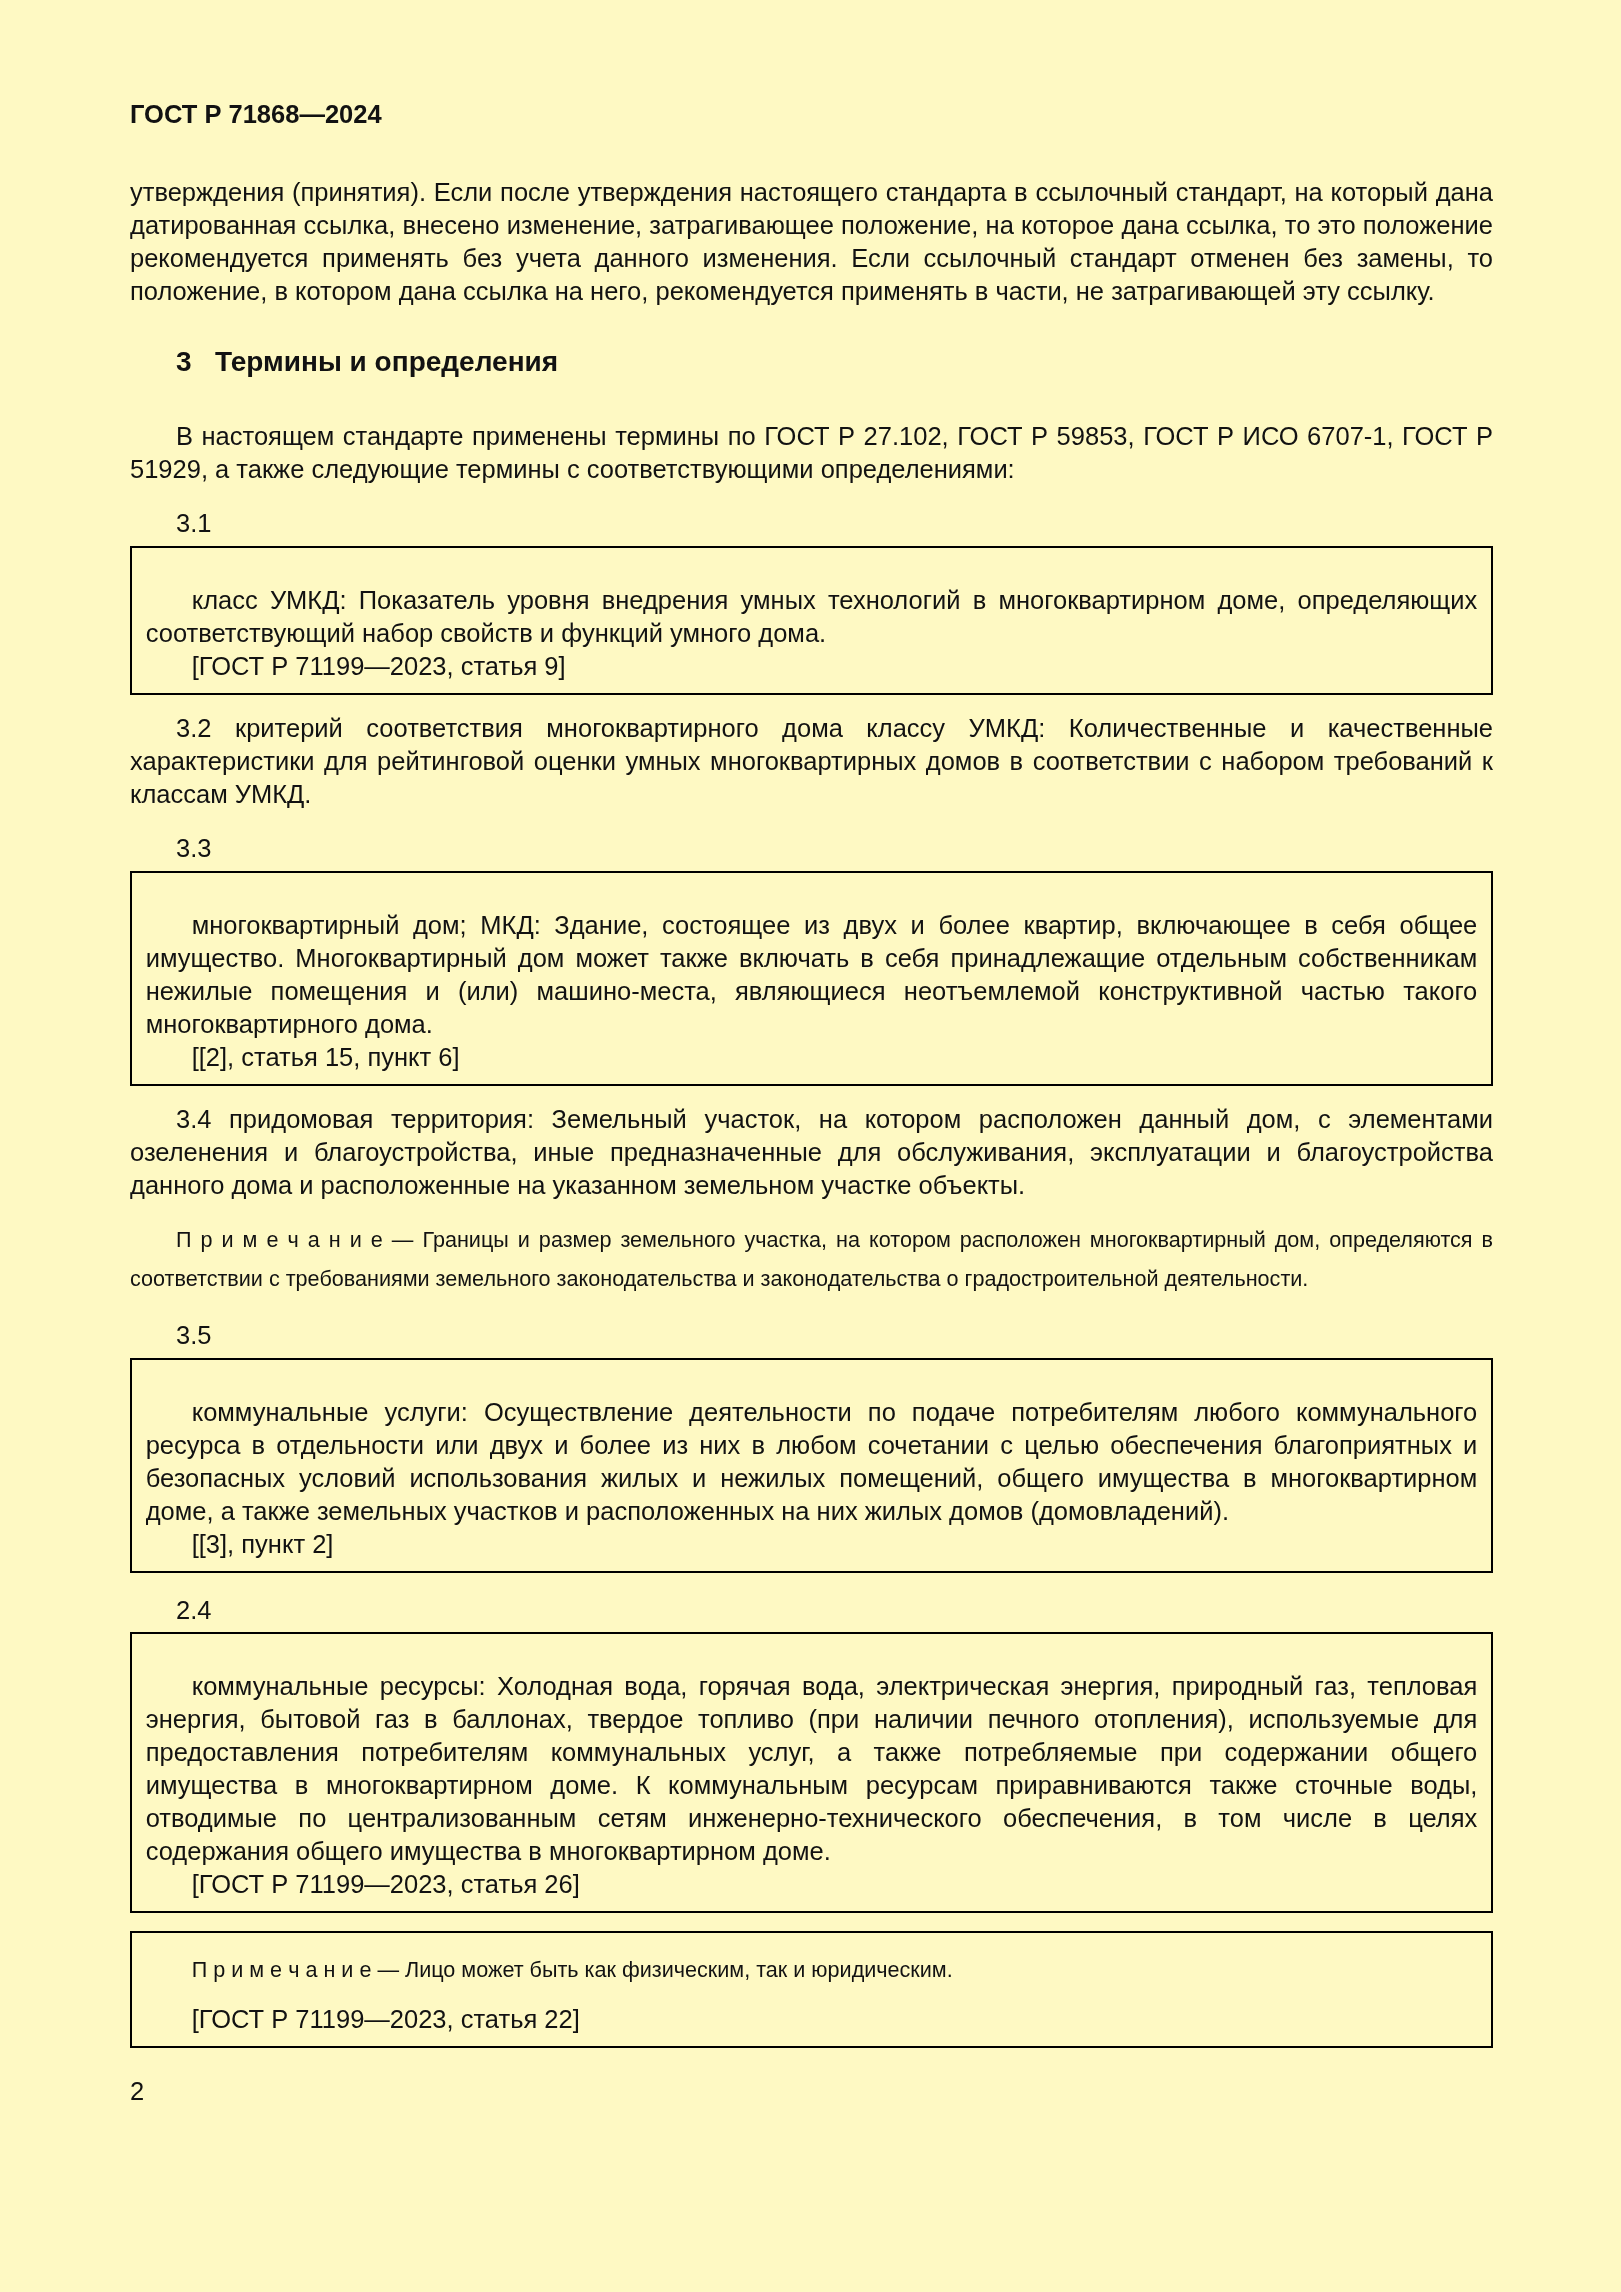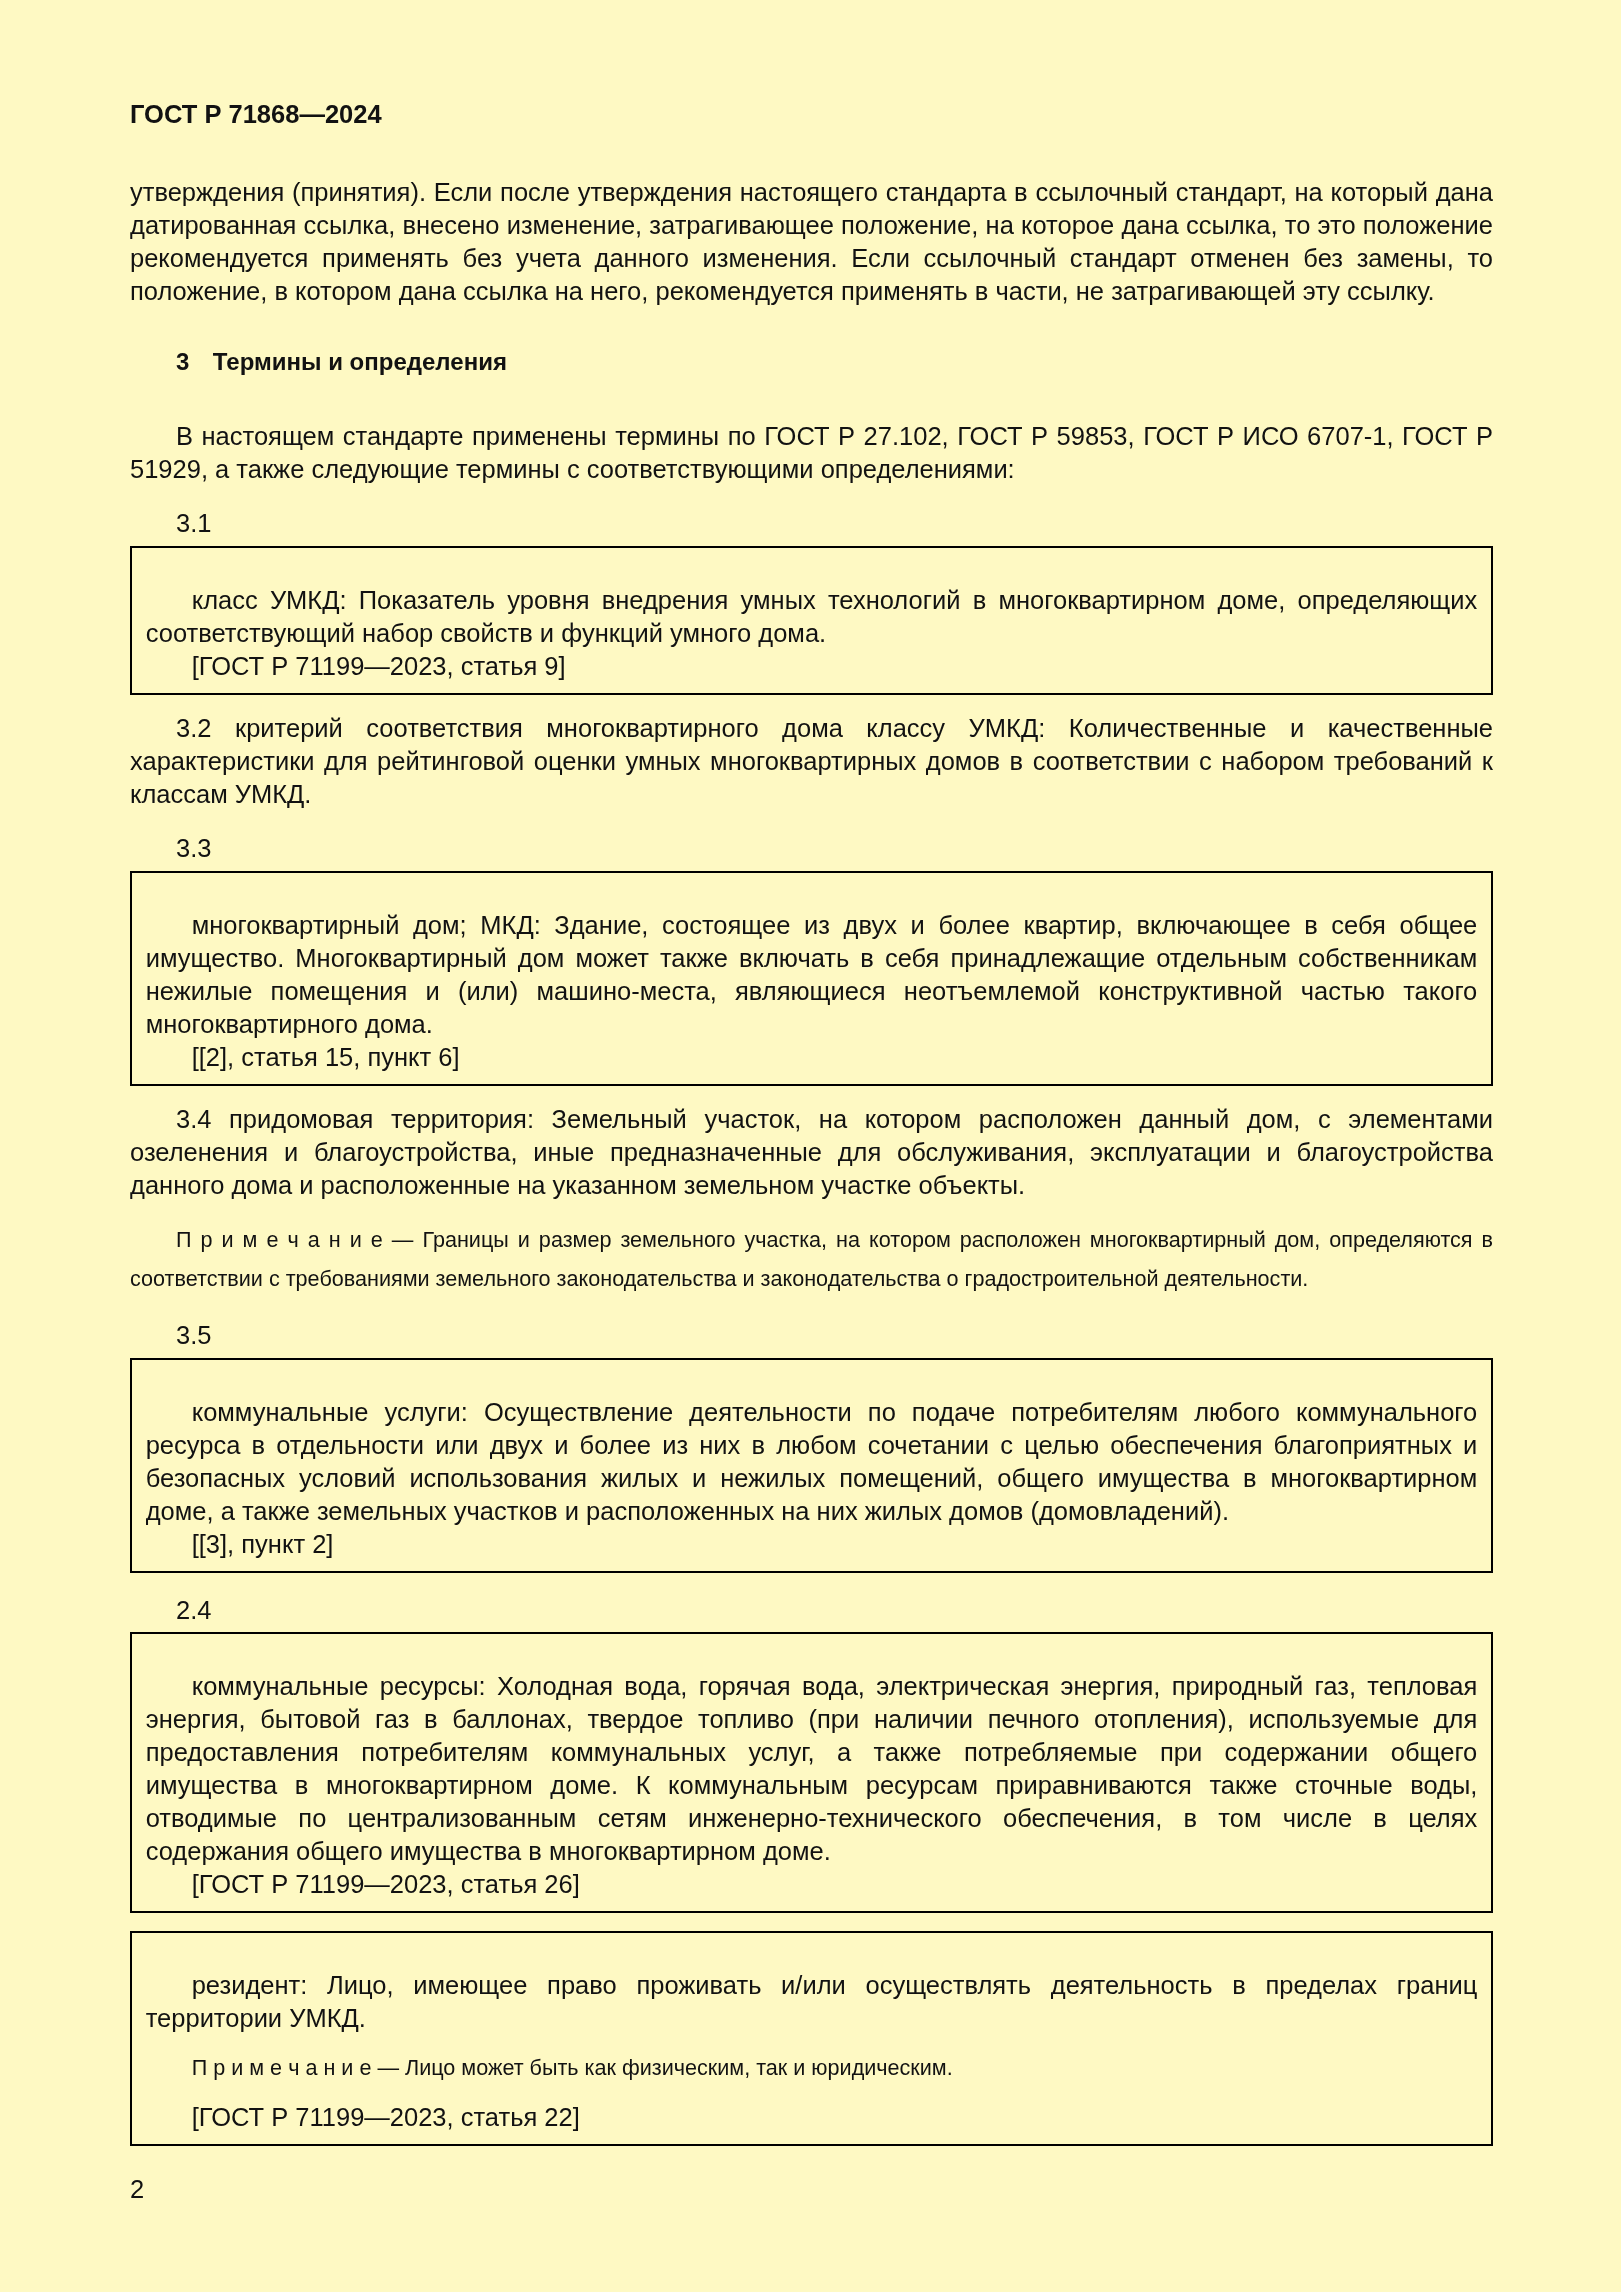--- a/index.html
+++ b/index.html
@@ -23,21 +23,21 @@
   p { margin: 0; }
   .just { text-align: justify; }
   .indent { text-indent: 46px; margin-top: 32px; }
 
   .doc-header {
     font-weight: 700;
     margin-bottom: 45px;
   }
 
   .section-heading {
-    font-size: 24px;
+    font-size: 28px;
     line-height: 37px;
     font-weight: 700;
     margin: 35px 0 40px 0;
     text-indent: 46px;
   }
   .section-num { margin-right: 23.5px; }
 
   .num-line {
     text-indent: 46px;
     margin-top: 21px;
@@ -106,21 +106,20 @@
 
   <p class="num-line">2.4</p>
 
   <div class="term-box">
     <p class="just indent"><b class="term">коммунальные ресурсы:</b> <span>Холодная вода, горячая вода, электрическая энергия, природный газ, тепловая энергия, бытовой газ в баллонах, твердое топливо (при наличии печного отопления), используемые для предоставления потребителям коммунальных услуг, а также потребляемые при содержании общего имущества в многоквартирном доме. К коммунальным ресурсам приравниваются также сточные воды, отводимые по централизованным сетям инженерно-технического обеспечения, в том числе в целях содержания общего имущества в многоквартирном доме.</span></p>
     <p class="source">[ГОСТ Р 71199—2023, статья 26]</p>
   </div>
 
 
   <div class="term-box">
-    <p class="just indent"><b class="term">резидент:</b> <span>Лицо, имеющее право проживать и/или осуществлять деятельность в пределах границ территории УМКД.</span></p>
     <p class="indent note in-box">П р и м е ч а н и е — Лицо может быть как физическим, так и юридическим.</p>
     <p class="source">[ГОСТ Р 71199—2023, статья 22]</p>
   </div>
 
   <div class="page-number">2</div>
 
 </div>
 
 
 </body></html>

